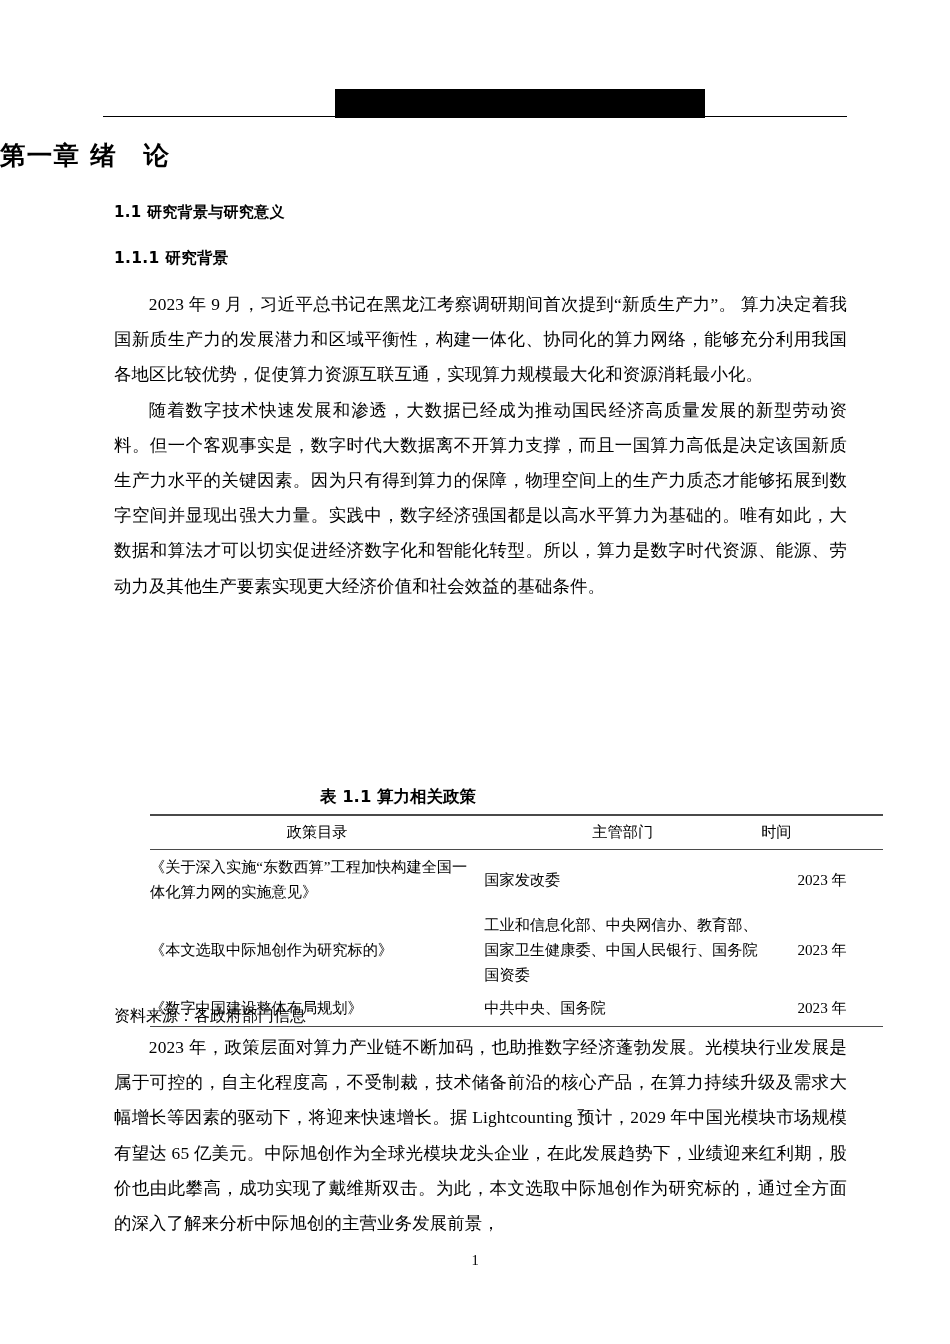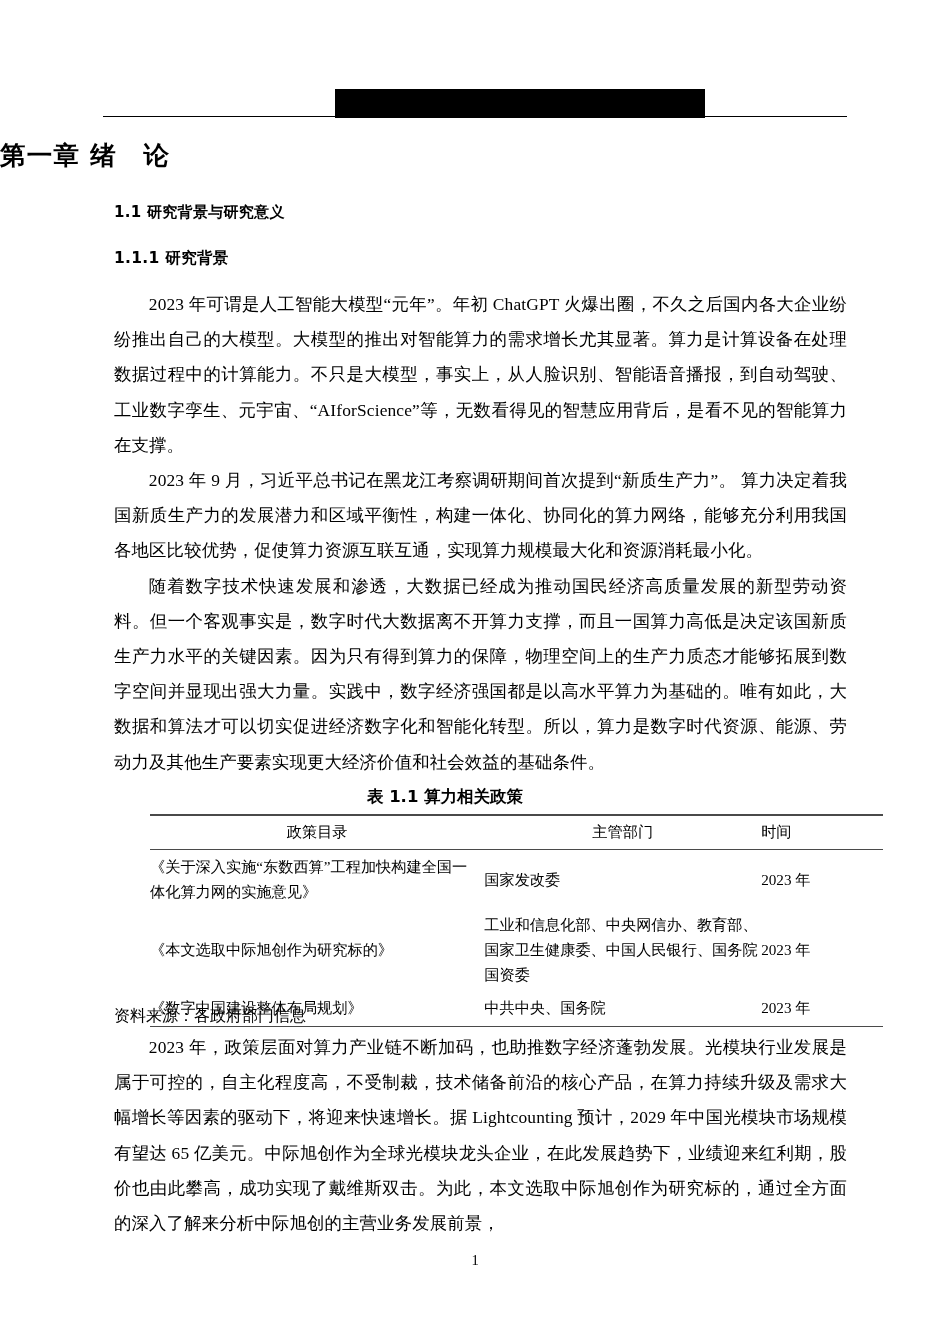--- a/index.html
+++ b/index.html
@@ -104,21 +104,20 @@
   
   .table-caption {
     position: absolute;
     left: 0;
     top: 786px;
     width: 796px;
     text-align: center;
     font-family: "DejaVu Sans", "Liberation Sans", sans-serif;
     font-weight: 700;
     font-size: 16.5px;
-    padding-left: 47px;
   }
 
   
   .policy-table-wrap {
     position: absolute;
     left: 114px;
     top: 814px;
     width: 733px;
   }
   table.policy-table {
@@ -140,21 +139,21 @@
     vertical-align: middle;
     padding: 4px 0;
     border: none;
   }
   table.policy-table tbody tr:last-child td {
     border-bottom: 1.1px solid #4a4a4a;
     padding-bottom: 6px;
   }
   .col-policy { width: 330px; text-align: left; padding-right: 8px !important; }
   .col-dept   { width: 280px; text-align: left; }
-  .col-time   { width: 123px; }
+  .col-time   { width: 123px; text-align: center; }
   th.col-policy { text-align: center !important; padding-right: 0 !important; }
   th.col-dept   { text-align: center !important; }
 
   .table-source {
     position: absolute;
     left: 114px;
     top: 1007px;
     font-size: 16px;
     line-height: 18px;
   }
@@ -178,21 +177,20 @@
     <div class="header-rule"></div>
     <div class="header-redaction"></div>
   </div>
 
   <div class="chapter-title">第一章 绪　论</div>
 
   <div class="h2">1.1  研究背景与研究意义</div>
   <div class="h3">1.1.1  研究背景</div>
 
   <div class="body-block" id="para-block-1">
-    <p class="para">2023 年可谓是人工智能大模型“元年”。年初 ChatGPT 火爆出圈，不久之后国内各大企业纷纷推出自己的大模型。大模型的推出对智能算力的需求增长尤其显著。算力是计算设备在处理数据过程中的计算能力。不只是大模型，事实上，从人脸识别、智能语音播报，到自动驾驶、工业数字孪生、元宇宙、“AIforScience”等，无数看得见的智慧应用背后，是看不见的智能算力在支撑。</p>
     <p class="para">2023 年 9 月，习近平总书记在黑龙江考察调研期间首次提到“新质生产力”。 算力决定着我国新质生产力的发展潜力和区域平衡性，构建一体化、协同化的算力网络，能够充分利用我国各地区比较优势，促使算力资源互联互通，实现算力规模最大化和资源消耗最小化。</p>
     <p class="para">随着数字技术快速发展和渗透，大数据已经成为推动国民经济高质量发展的新型劳动资料。但一个客观事实是，数字时代大数据离不开算力支撑，而且一国算力高低是决定该国新质生产力水平的关键因素。因为只有得到算力的保障，物理空间上的生产力质态才能够拓展到数字空间并显现出强大力量。实践中，数字经济强国都是以高水平算力为基础的。唯有如此，大数据和算法才可以切实促进经济数字化和智能化转型。所以，算力是数字时代资源、能源、劳动力及其他生产要素实现更大经济价值和社会效益的基础条件。</p>
   </div>
 
   <div class="table-caption">表 1.1  算力相关政策</div>
 
   <div class="policy-table-wrap">
     <table class="policy-table">
       <thead>
         <tr>

